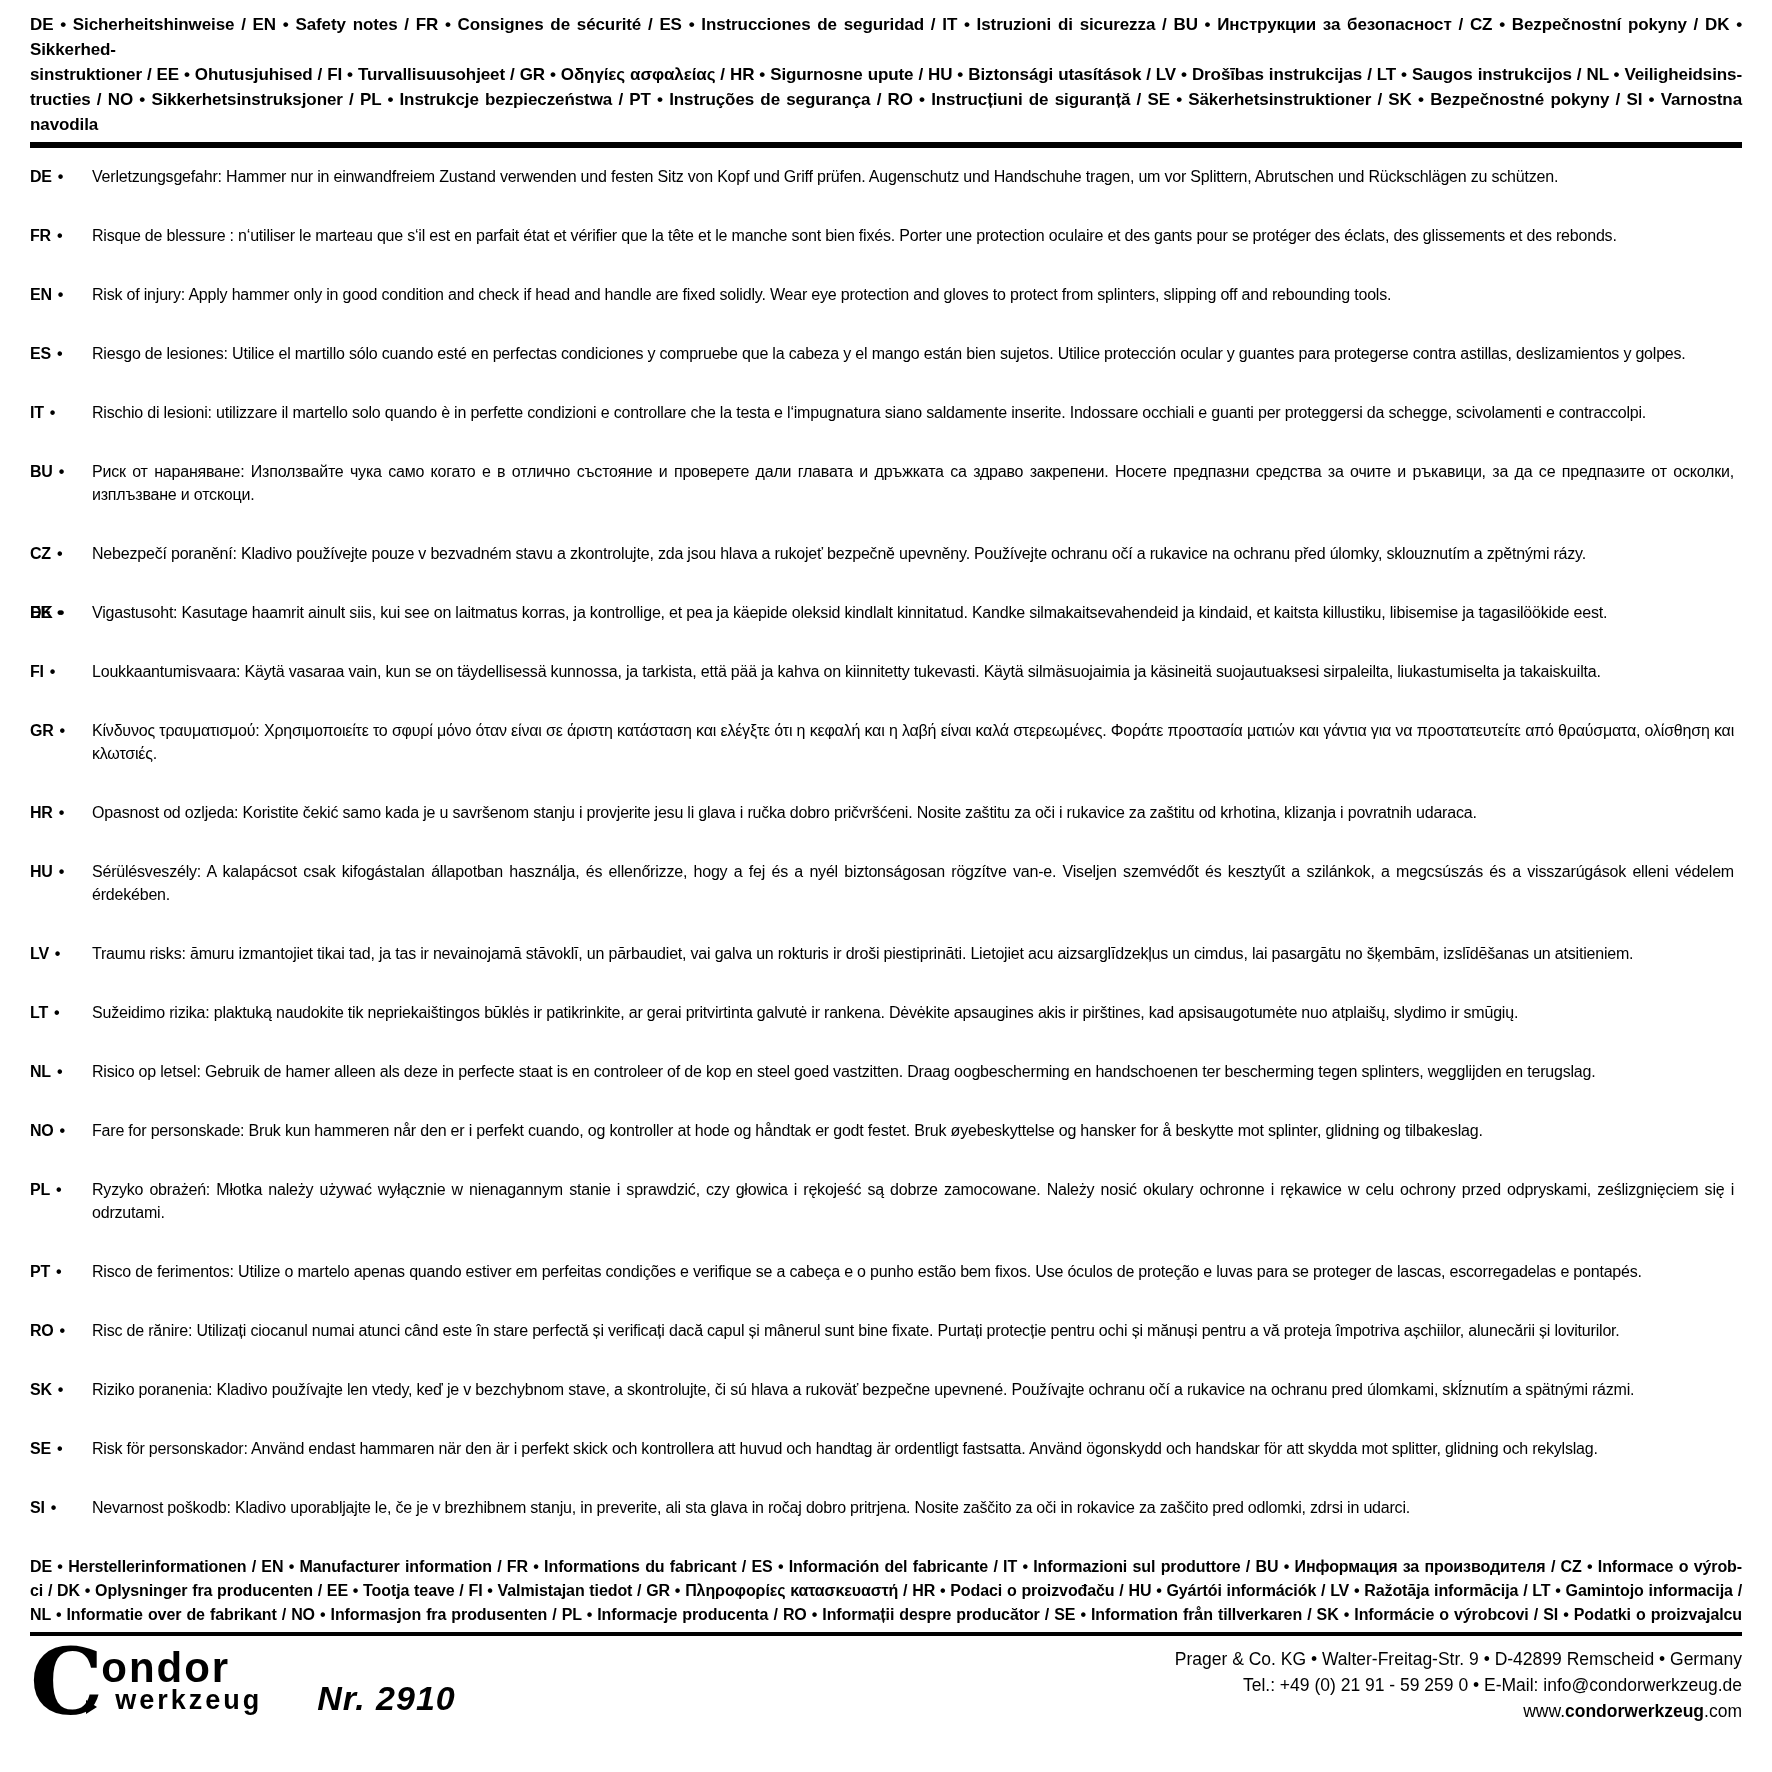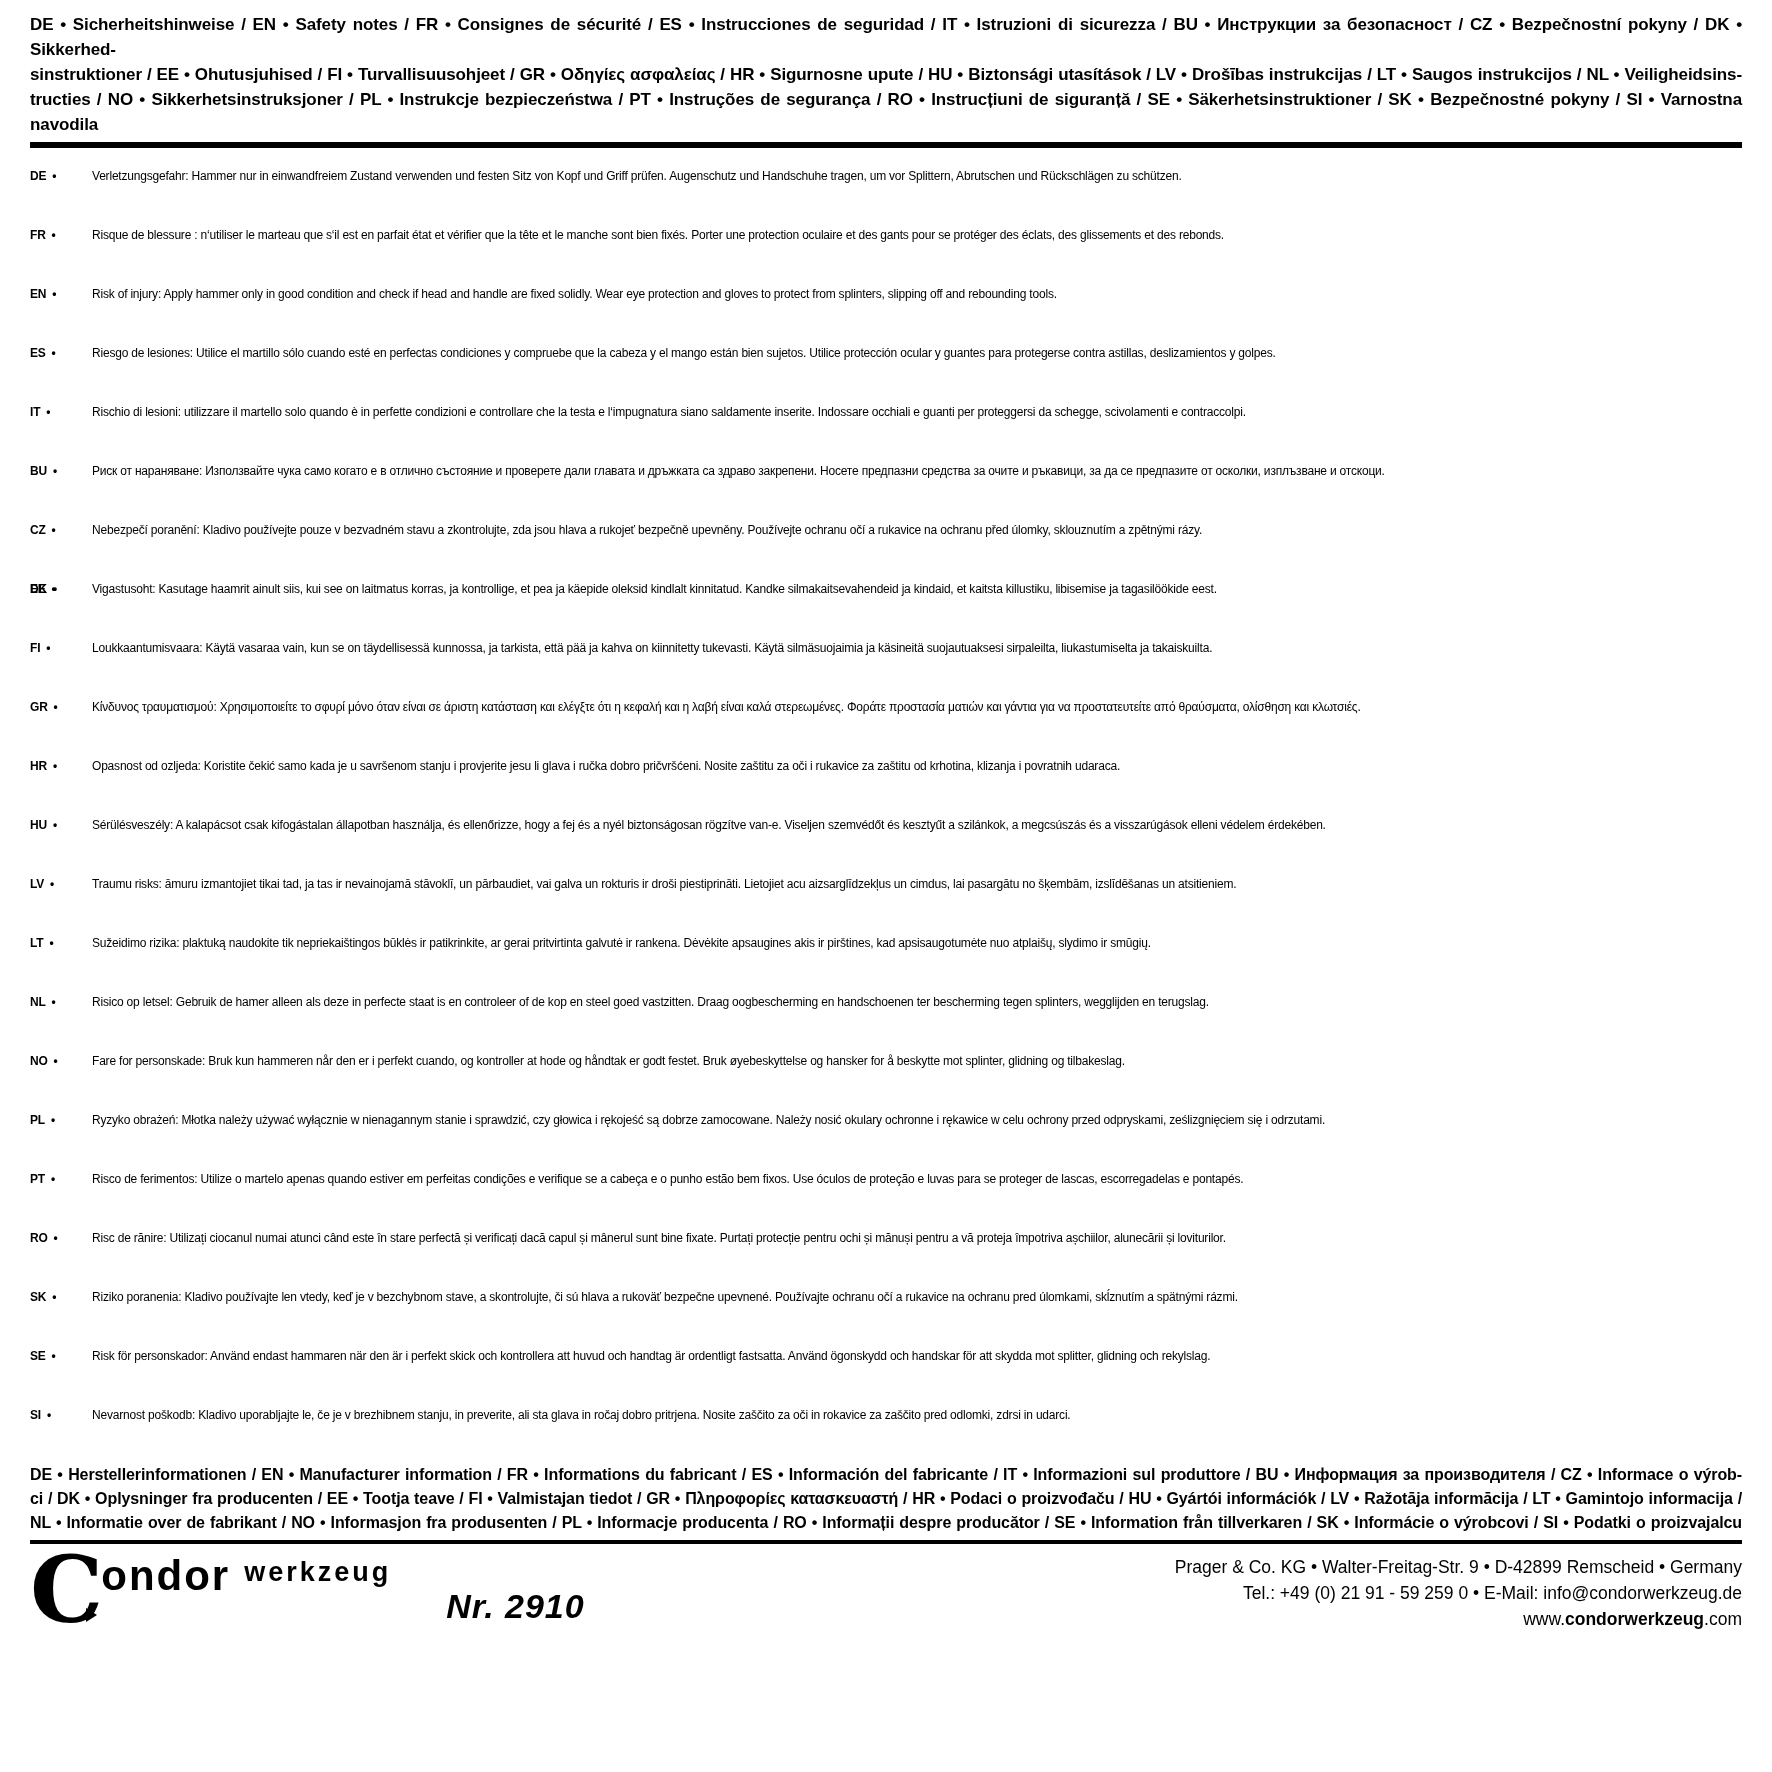--- a/index.html
+++ b/index.html
@@ -16,21 +16,21 @@
   .header { font-weight: bold; font-size: 17px; line-height: 25px; letter-spacing: -0.1px; }
   .header-line { text-align: justify; text-align-last: justify; white-space: normal; }
   .header-rule { border: 0; border-top: 6px solid #000; margin: 5px 0 0 0; }
 
   
   .safety { margin-top: 17px; }
   .para {
     position: relative;
     padding-left: 62px;
     margin: 0 8px 36px 0;
-    font-size: 12px;
+    font-size: 16px;
     line-height: 23px;
     letter-spacing: -0.2px;
     text-align: justify;
   }
   .para .code { position: absolute; left: 0; top: 0; font-weight: bold; white-space: nowrap; }
   .para .sep { margin-left: 6px; font-weight: bold; }
 
   
   .mfr { font-weight: bold; font-size: 16px; line-height: 24px; letter-spacing: -0.1px; }
   .mfr-line { text-align: justify; text-align-last: justify; word-spacing: -3px; }
@@ -48,21 +48,21 @@
     letter-spacing: -4px;
   }
   .logo-c::after {
     content: "";
     position: absolute;
     left: 56px; top: 56px;
     border-left: 11px solid #000;
     border-top: 7px solid transparent;
     border-bottom: 7px solid transparent;
   }
-  .logo-rest { display: flex; flex-direction: row; margin-left: 2px; margin-top: 6px; justify-content: flex-end; }
+  .logo-rest { display: flex; flex-direction: column; margin-left: 2px; margin-top: 6px; justify-content: flex-end; }
   .logo-name { font-size: 42px; font-weight: bold; line-height: 36px; letter-spacing: 2px; }
   .logo-sub  { font-size: 27px; font-weight: bold; line-height: 24px; letter-spacing: 3px; margin-left: 14px; margin-top: 2px; }
   .art-no { font-size: 34px; font-weight: bold; font-style: italic; margin-left: 55px; margin-bottom: 2px; letter-spacing: 1px; }
   .contact { text-align: right; font-size: 17.5px; line-height: 26px; margin-top: 2px; }
   .contact .bold { font-weight: bold; }
 </style>
 </head>
 <body>
 
 <div class="page">

